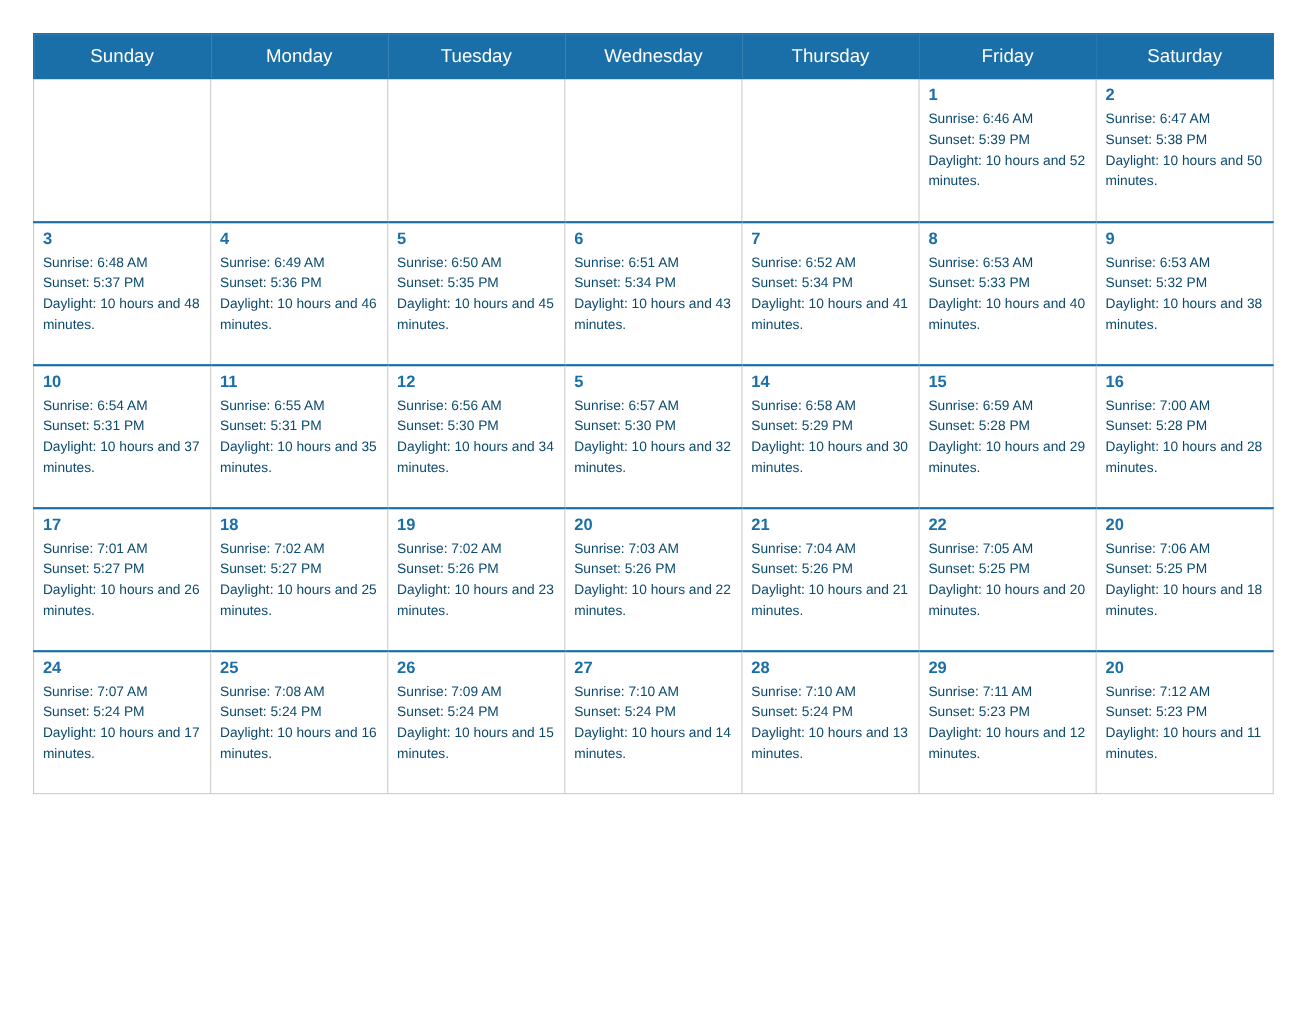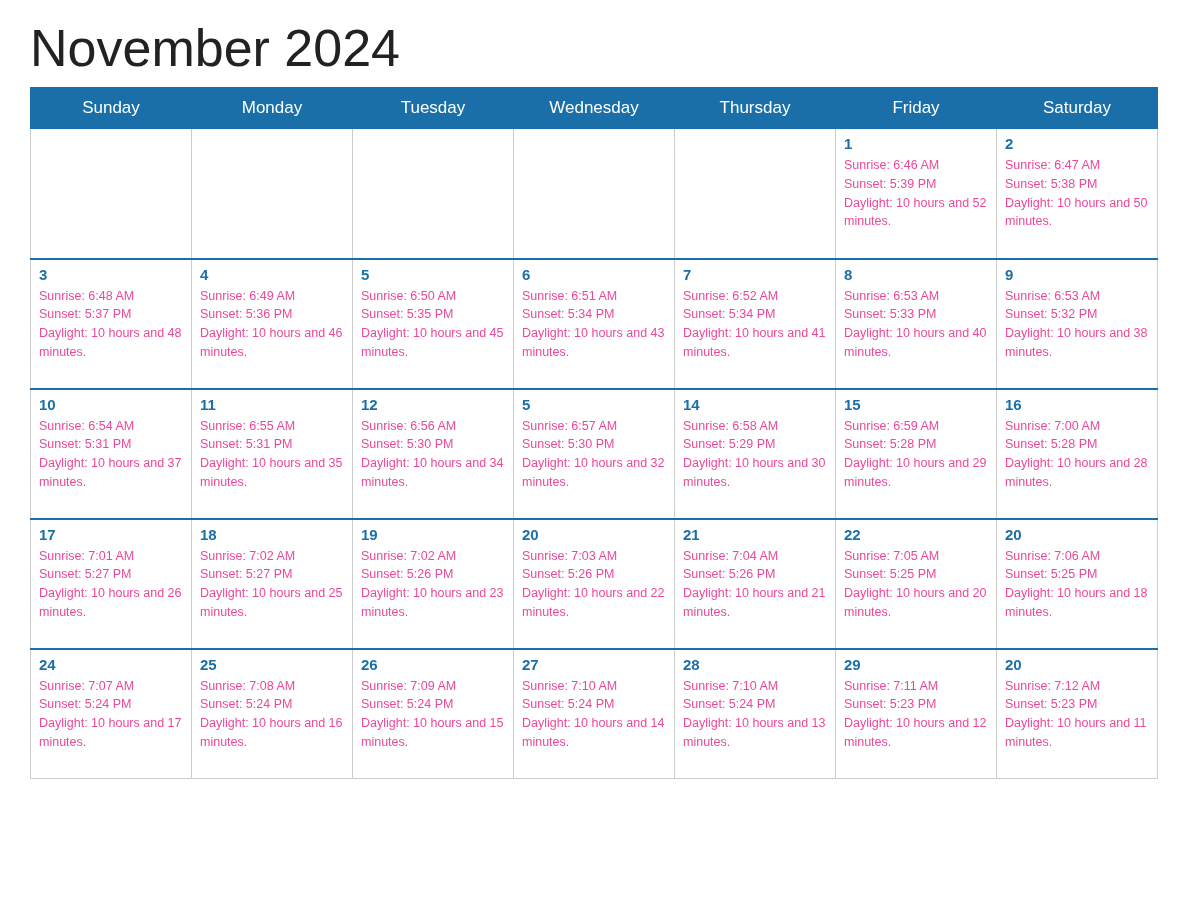--- a/index.html
+++ b/index.html
@@ -74,36 +74,35 @@
     }
     .calendar tbody tr td .day-num {
       font-size: 15px;
       font-weight: bold;
       color: #1a6fa8;
       display: block;
       margin-bottom: 4px;
     }
     .calendar tbody tr td .day-info {
       font-size: 12.5px;
-      color: #ec4899;
+      color: #0c4a6e;
       line-height: 1.5;
     }
     .calendar tbody tr td.empty {
       background: #fff;
     }
     .row-sep {
       border-top: 2px solid #1a6fa8 !important;
     }
   </style>
 </head>
 <body>
 
 <div class="header">
   <div class="title-block">
-    <h1>November 2024</h1>
   </div>
 </div>
 
 <table class="calendar">
   <thead>
     <tr>
     <th>Sunday</th>
         <th>Monday</th>
         <th>Tuesday</th>
         <th>Wednesday</th>

